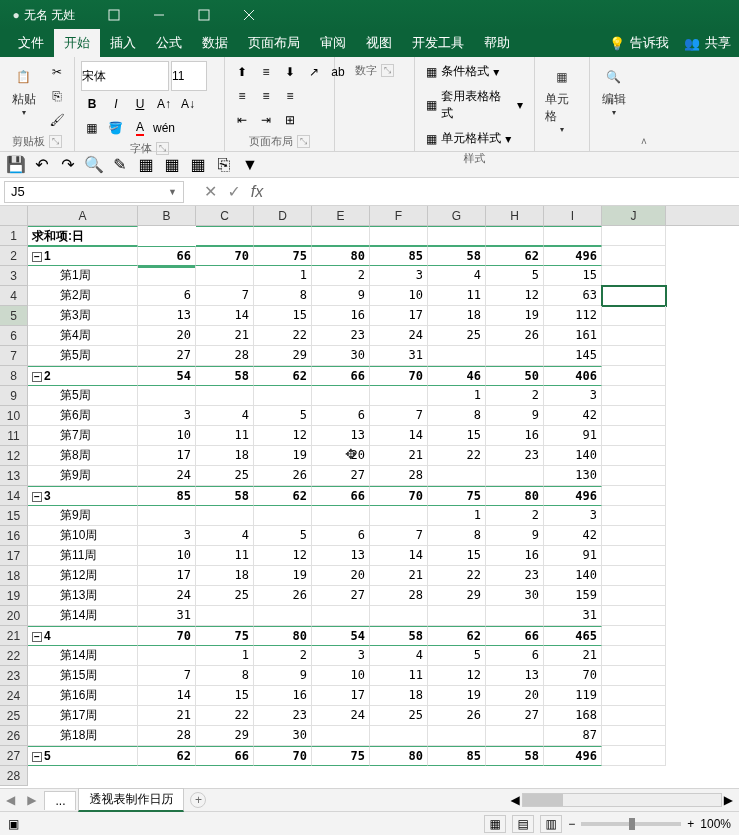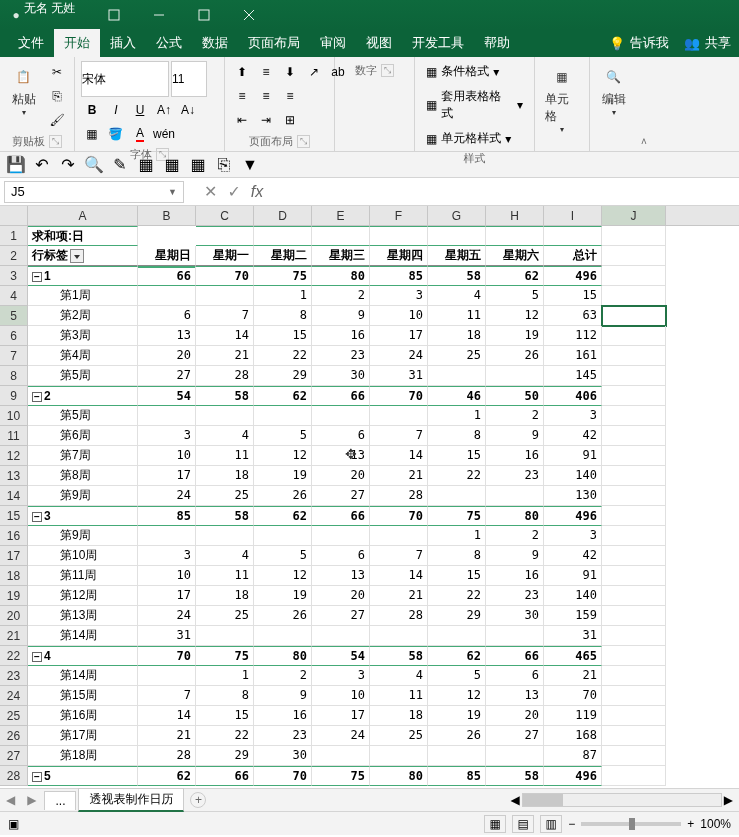--- a/index.html
+++ b/index.html
@@ -1,41 +1,41 @@
 <!DOCTYPE html>
 <html><head>
 <meta charset="utf-8">
 <style>
 * { margin: 0; padding: 0; box-sizing: border-box; font-family: "Microsoft YaHei", SimSun, Arial, sans-serif; }
 body { background: #fff; width: 739px; height: 837px; overflow: hidden; position: relative; }
 .titlebar { height: 30px; background: linear-gradient(#0e6a3d,#0c6339); color: #fff; display: flex; align-items: center; font-size: 12px; }
 .titlebar .left { display: flex; gap: 6px; padding-left: 8px; align-items: center; }
 .titlebar .tb-btn { width: 16px; height: 16px; display: flex; align-items: center; justify-content: center; opacity: .85; }
 .titlebar .center { flex: 1; text-align: center; padding-left: 40px; }
-.titlebar .right { display: flex; gap: 8px; padding-right: 4px; }
+.titlebar .right { display: flex; align-items: center; gap: 8px; padding-right: 4px; }
 .titlebar .syswrap { display: flex; margin-left: 8px; }
 .titlebar .sysbtn { width: 45px; height: 30px; display: flex; align-items: center; justify-content: center; }
 .titlebar .sysbtn svg { opacity: .9; }
 
 .tabs { height: 27px; background: #0c6339; display: flex; align-items: flex-end; color: #fff; font-size: 13px; padding-left: 8px; }
 .tabs .tab { padding: 5px 10px; cursor: pointer; }
 .tabs .tab.active { background: #f3f3f3; color: #0c6339; }
 .tabs .spacer { flex: 1; }
 .tabs .rtab { padding: 5px 8px; display: flex; align-items: center; gap: 4px; }
 
 .ribbon { height: 95px; background: #f3f3f3; border-bottom: 1px solid #d4d4d4; display: flex; }
 .group { border-right: 1px solid #d4d4d4; display: flex; flex-direction: column; padding: 4px 6px 2px; }
 .group .grow { flex: 1; display: flex; align-items: flex-start; gap: 4px; }
 .group .glabel { text-align: center; font-size: 11px; color: #666; padding-top: 2px; display: flex; justify-content: center; align-items: center; gap: 4px; }
 .group .launcher { font-size: 9px; color: #888; border: 1px solid #ccc; padding: 0 2px; }
 .rbtn { display: flex; flex-direction: column; align-items: center; font-size: 12px; color: #333; padding: 2px 4px; }
 .rbtn .ic { width: 28px; height: 28px; display: flex; align-items: center; justify-content: center; }
 .smallbtn { width: 22px; height: 22px; display: flex; align-items: center; justify-content: center; font-size: 12px; }
 .fontrow { display: flex; gap: 2px; align-items: center; }
-.fontsel { border: 1px solid #ccc; background: #fff; font-size: 12px; height: 36px; }
+.fontsel { border: 1px solid #ccc; background: #fff; font-size: 12px; height: 30px; }
 .stylerow { display: flex; align-items: center; gap: 4px; font-size: 12px; padding: 1px 4px; border: 1px solid transparent; }
 
 .qat { height: 26px; background: #f3f3f3; border-bottom: 1px solid #d4d4d4; display: flex; align-items: center; padding: 0 6px; gap: 6px; }
 .qat .qb { width: 20px; height: 20px; display: flex; align-items: center; justify-content: center; }
 
 .namebox-row { height: 28px; border-bottom: 1px solid #d4d4d4; display: flex; align-items: center; background: #fff; }
 .namebox { width: 180px; border: 1px solid #ccc; height: 22px; margin-left: 4px; font-size: 13px; padding: 0 6px; display: flex; align-items: center; justify-content: space-between; }
 .fxarea { display: flex; align-items: center; gap: 10px; padding-left: 20px; color: #888; }
 .fxarea .fx { font-style: italic; color: #666; }
 
@@ -339,32 +339,20 @@
         <div class="cell hdr2" style="width: 58px;"></div>
         <div class="cell hdr2" style="width: 58px;"></div>
         <div class="cell hdr2" style="width: 58px;"></div>
         <div class="cell hdr2" style="width: 58px;"></div>
         <div class="cell hdr2" style="width: 58px;"></div>
         <div class="cell hdr2" style="width: 58px;"></div>
         <div class="cell hdr2" style="width: 58px;"></div>
         <div class="cell " style="width: 64px;"></div>
       </div>
       <div class="crow">
-        <div class="cell b hdr" style="width: 110px;">行标签<span class="filterbtn"></span></div>
-        <div class="cell b hdr r" style="width: 58px;">星期日</div>
-        <div class="cell b hdr r" style="width: 58px;">星期一</div>
-        <div class="cell b hdr r" style="width: 58px;">星期二</div>
-        <div class="cell b hdr r" style="width: 58px;">星期三</div>
-        <div class="cell b hdr r" style="width: 58px;">星期四</div>
-        <div class="cell b hdr r" style="width: 58px;">星期五</div>
-        <div class="cell b hdr r" style="width: 58px;">星期六</div>
-        <div class="cell b hdr r" style="width: 58px;">总计</div>
-        <div class="cell " style="width: 64px;"></div>
-      </div>
-      <div class="crow">
         <div class="cell b hdr2" style="width: 110px;"><span class="collapse">−</span><b>1</b></div>
         <div class="cell b r hdr2" style="width: 58px;">66</div>
         <div class="cell b r hdr2" style="width: 58px;">70</div>
         <div class="cell b r hdr2" style="width: 58px;">75</div>
         <div class="cell b r hdr2" style="width: 58px;">80</div>
         <div class="cell b r hdr2" style="width: 58px;">85</div>
         <div class="cell b r hdr2" style="width: 58px;">58</div>
         <div class="cell b r hdr2" style="width: 58px;">62</div>
         <div class="cell b r hdr2" style="width: 58px;">496</div>
         <div class="cell " style="width: 64px;"></div>

